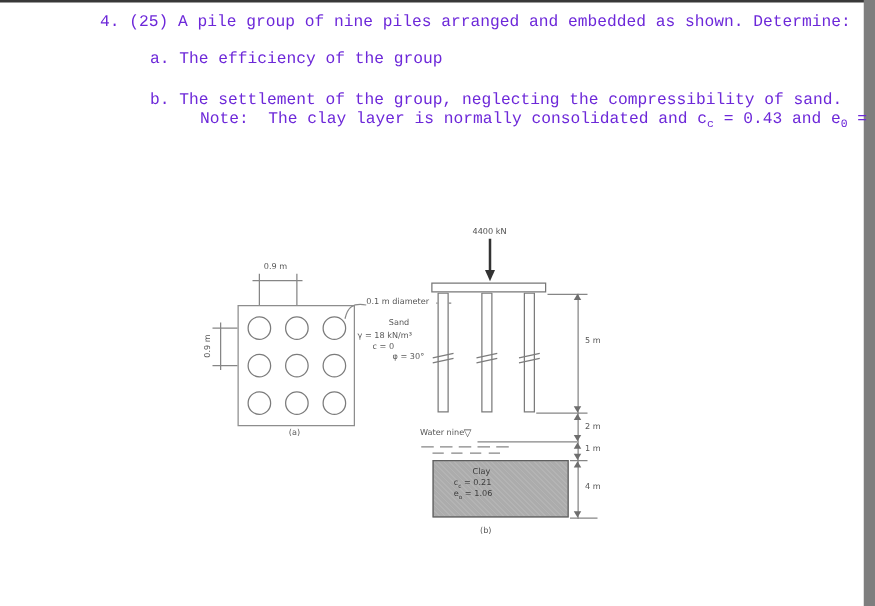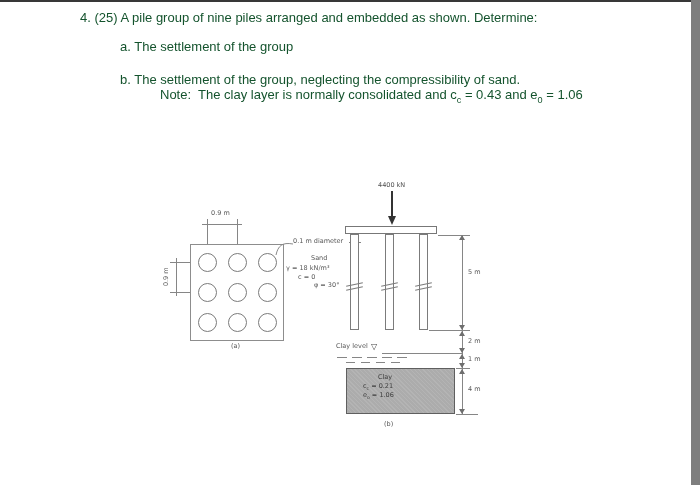--- a/index.html
+++ b/index.html
@@ -1,39 +1,39 @@
 <!DOCTYPE html>
 <html><head>
 <meta charset="utf-8">
 <style>
   *{margin:0;padding:0;box-sizing:border-box}
   html,body{width:700px;height:485px}
   body{position:relative;background:#ffffff;overflow:hidden;font-family:"Liberation Serif",serif}
   .abs{position:absolute}
-  .doc{position:absolute;color:#14532d;font-size:13px;white-space:nowrap;font-family:Liberation Sans, sans-serif}
+  .doc{position:absolute;color:#6d28d9;font-size:13px;white-space:nowrap;font-family:Liberation Mono, monospace}
   .ft{position:absolute;font-family:"DejaVu Sans",sans-serif;font-size:6.5px;color:#585858;white-space:nowrap;line-height:1.15}
   .ln{position:absolute;background:#868686}
   .lnd{position:absolute;background:#6f6f6f}
   .circle{position:absolute;width:19px;height:19px;border:1.2px solid #7b7b7b;border-radius:50%;background:#fff}
   .pile{position:absolute;width:9px;height:96px;top:234px;border:1px solid #7b7b7b;background:#fefefe}
   .brk{position:absolute;width:17px;height:1px;background:#7b7b7b;transform:rotate(-12deg)}
   .tri-up{position:absolute;width:0;height:0;border-left:3px solid transparent;border-right:3px solid transparent;border-bottom:5px solid #6e6e6e}
   .tri-down{position:absolute;width:0;height:0;border-left:3px solid transparent;border-right:3px solid transparent;border-top:5px solid #6e6e6e}
   .rot{transform:rotate(-90deg);transform-origin:center center}
   sub{font-size:70%}
   .clay{position:absolute;left:346px;top:368px;width:109px;height:46px;border:1px solid #5f5f5f;background:#acacac;background-image:repeating-linear-gradient(45deg,rgba(255,255,255,.10) 0 1px,transparent 1px 3px)}
 </style>
 </head>
 <body>
 
 <div class="abs" style="left:0;top:0;width:700px;height:2px;background:#383838"></div>
 <div class="abs" style="left:691px;top:0;width:9px;height:485px;background:#7e7e7e"></div>
 
 <div class="doc" style="left:80px;top:10px">4. (25) A pile group of nine piles arranged and embedded as shown. Determine:</div>
-<div class="doc" style="left:120px;top:39px">a. The settlement of the group</div>
+<div class="doc" style="left:120px;top:39px">a. The efficiency of the group</div>
 <div class="doc" style="left:120px;top:72px">b. The settlement of the group, neglecting the compressibility of sand.</div>
 <div class="doc" style="left:160px;top:87px"><span>Note:&nbsp; The clay layer is normally consolidated and c</span><sub>c</sub><span> = 0.43 and e</span><sub>0</sub><span> = 1.06</span></div>
 
 <div class="abs" style="left:190px;top:244px;width:94px;height:97px;border:1px solid #8d8d8d;background:#fff"></div>
 
 <div class="circle" style="left:197.5px;top:252.5px"></div>
 <div class="circle" style="left:227.5px;top:252.5px"></div>
 <div class="circle" style="left:257.5px;top:252.5px"></div>
 <div class="circle" style="left:197.5px;top:282.5px"></div>
 <div class="circle" style="left:227.5px;top:282.5px"></div>
@@ -75,21 +75,21 @@
 <div class="brk" style="left:381px;top:284px"></div>
 <div class="brk" style="left:381px;top:288px"></div>
 <div class="brk" style="left:415px;top:284px"></div>
 <div class="brk" style="left:415px;top:288px"></div>
 
 <div class="ft" style="left:311px;top:255px">Sand</div>
 <div class="ft" style="left:286px;top:265px">γ = 18 kN/m³</div>
 <div class="ft" style="left:298px;top:274px">c = 0</div>
 <div class="ft" style="left:314px;top:282px">φ = 30°</div>
 
-<div class="ft" style="left:336px;top:343px">Clay level</div>
+<div class="ft" style="left:336px;top:343px">Water nine</div>
 <div class="ft" style="left:371px;top:342px;font-size:8px;color:#444;font-weight:bold">▽</div>
 <div class="ln" style="left:382px;top:353px;width:80px;height:1px"></div>
 <div class="ln" style="left:337px;top:357px;width:10px;height:1px"></div>
 <div class="ln" style="left:352px;top:357px;width:10px;height:1px"></div>
 <div class="ln" style="left:367px;top:357px;width:10px;height:1px"></div>
 <div class="ln" style="left:382px;top:357px;width:10px;height:1px"></div>
 <div class="ln" style="left:397px;top:357px;width:10px;height:1px"></div>
 <div class="ln" style="left:346px;top:362px;width:9px;height:1px"></div>
 <div class="ln" style="left:361px;top:362px;width:9px;height:1px"></div>
 <div class="ln" style="left:376px;top:362px;width:9px;height:1px"></div>

